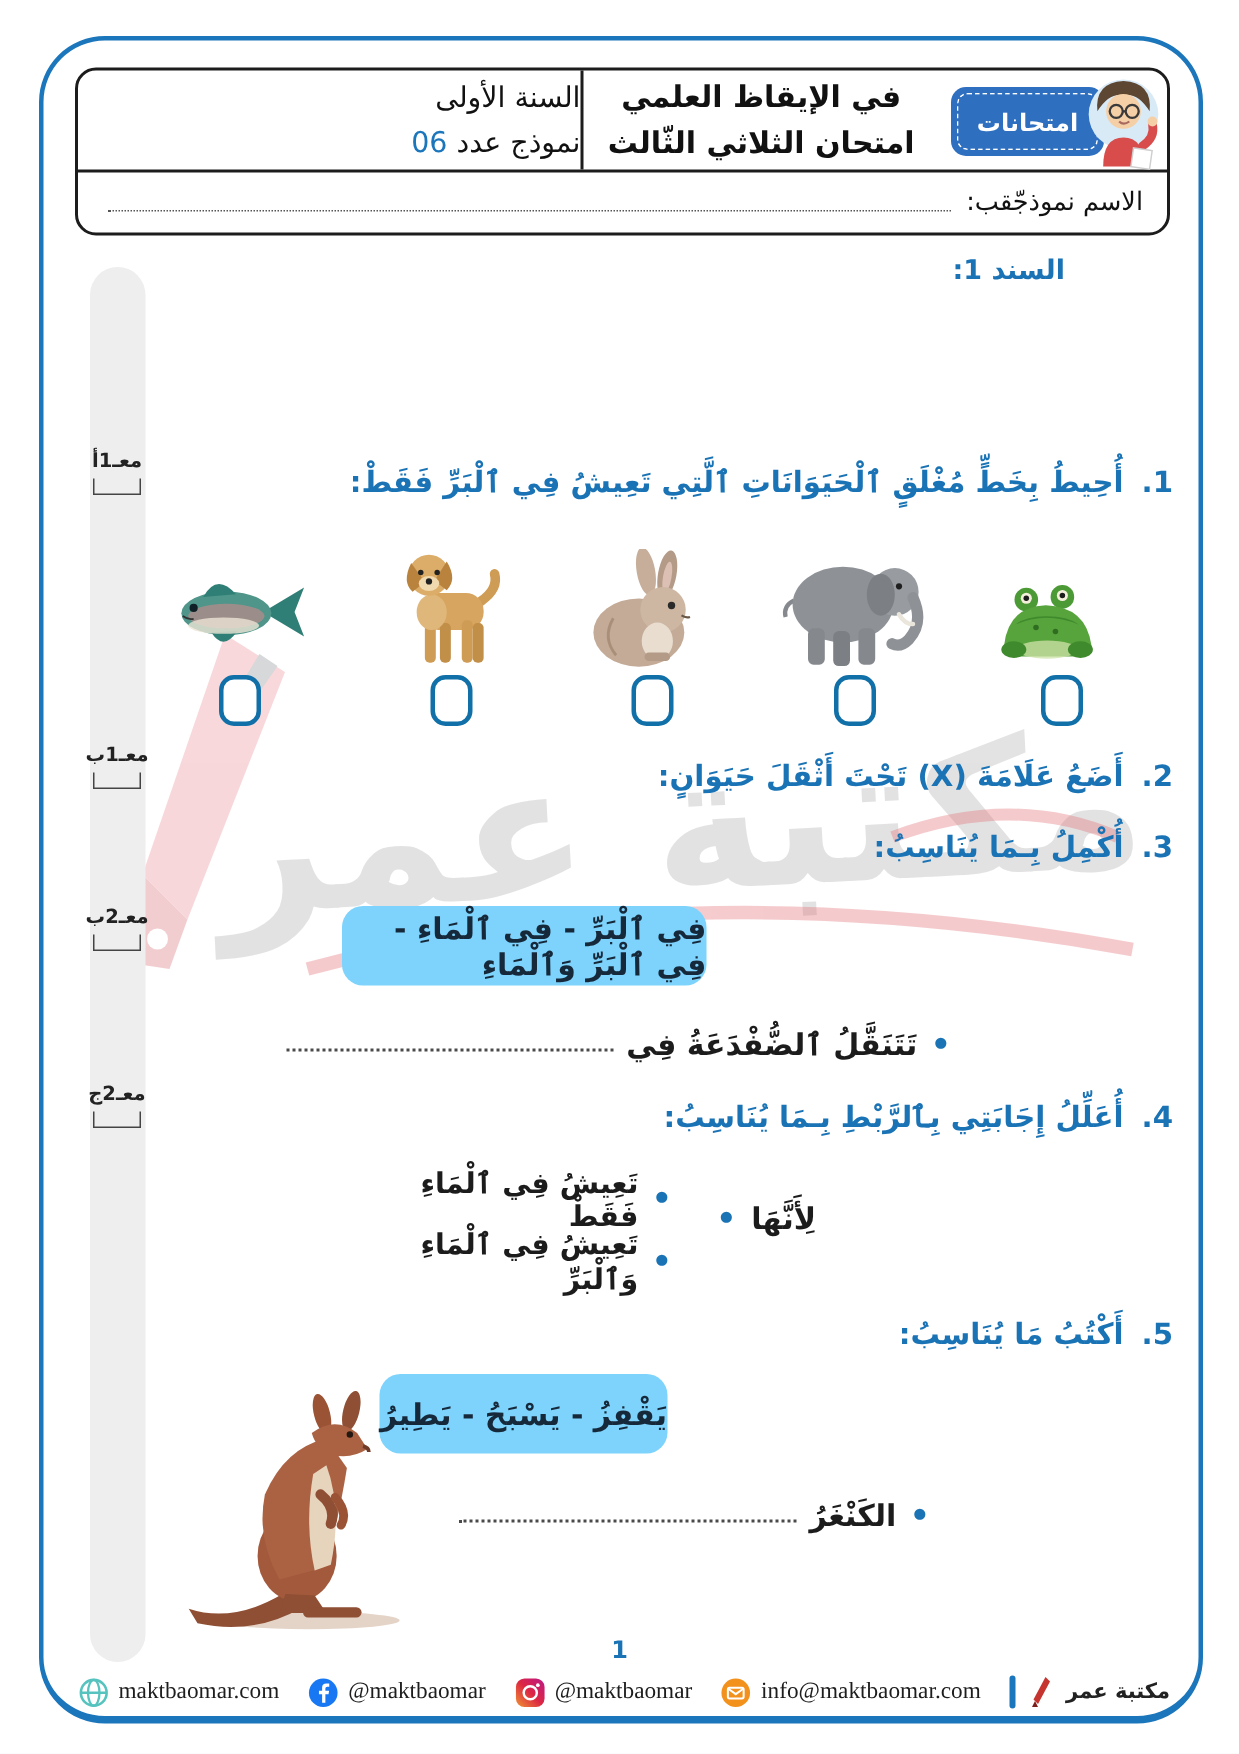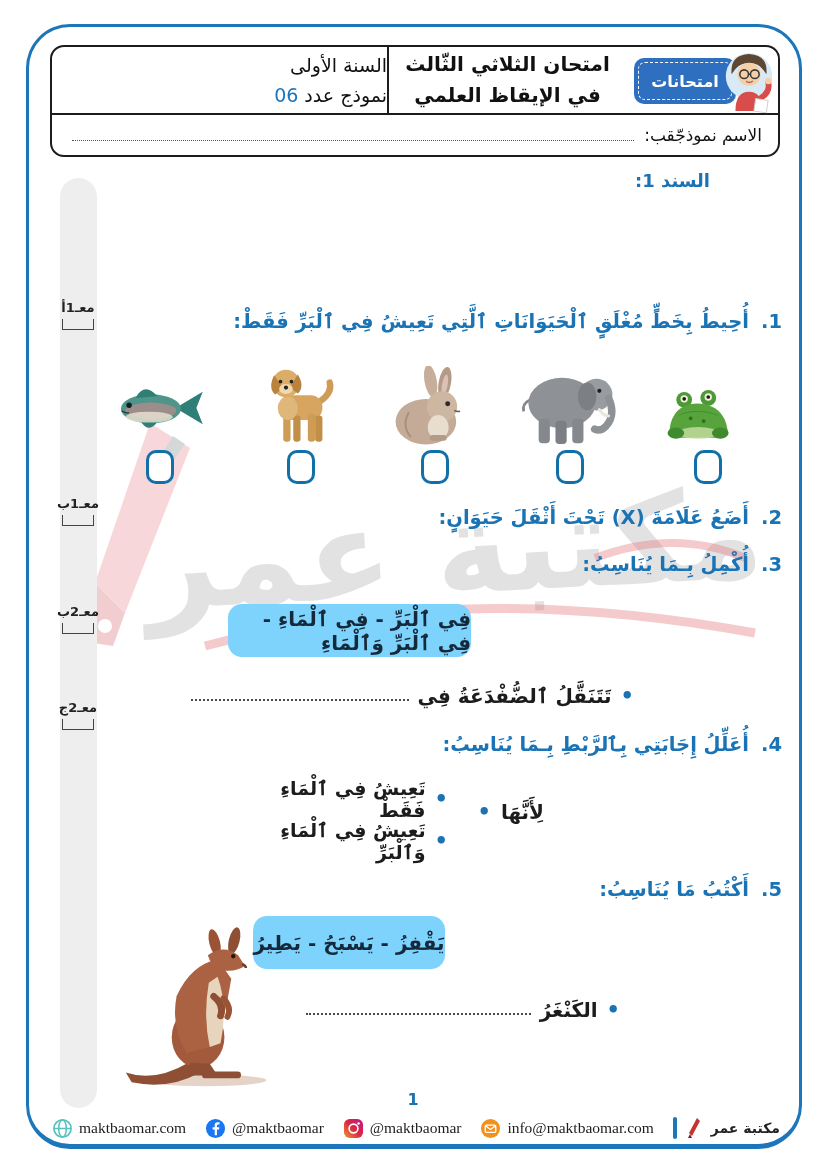--- a/index.html
+++ b/index.html
@@ -81,22 +81,22 @@
 
   <div class="header-box">
     <div class="header-top">
       <div class="year-cell">
         <div>السنة الأولى</div>
         <div style="direction:rtl;">
           <span>نموذج عدد </span><span class="num-blue">06</span>
         </div>
       </div>
       <div class="title-cell">
+        <div>في الإيقاظ العلمي</div>
         <div>امتحان الثلاثي الثّالث</div>
-        <div>في الإيقاظ العلمي</div>
       </div>
       <div class="badge-cell">
         <div class="badge">
           <span>امتحانات</span>
         </div>
         <svg class="badge-char" width="58" height="66" viewBox="0 0 60 66">
           <circle cx="30" cy="28" r="24" fill="#d9eaf7"></circle>
           <path d="M12,26 Q10,6 30,5 Q50,6 48,26 Q40,13 30,15 Q20,13 12,26 Z" fill="#5d4632"></path>
           <circle cx="30" cy="26" r="12" fill="#f5cfa6"></circle>
           <circle cx="25" cy="26" r="4.5" fill="none" stroke="#3a3a3a" stroke-width="1.6"></circle>
@@ -122,21 +122,21 @@
     <div class="mk-bracket"></div>
   </div>
   <div class="mark" style="top:496px;">
     <div class="mk-label">معـ1ب</div>
     <div class="mk-bracket"></div>
   </div>
   <div class="mark" style="top:604px;">
     <div class="mk-label">معـ2ب</div>
     <div class="mk-bracket"></div>
   </div>
-  <div class="mark" style="top:700px;">
+  <div class="mark" style="top:722px;">
     <div class="mk-label">معـ2ج</div>
     <div class="mk-bracket"></div>
   </div>
 
   <div class="sanad-label">السند 1:</div>
 
   <div class="question q1">
     <span>1.</span>
     <span>أُحِيطُ بِخَطٍّ مُغْلَقٍ ٱلْحَيَوَانَاتِ ٱلَّتِي تَعِيشُ فِي ٱلْبَرِّ فَقَطْ:</span>
   </div>

